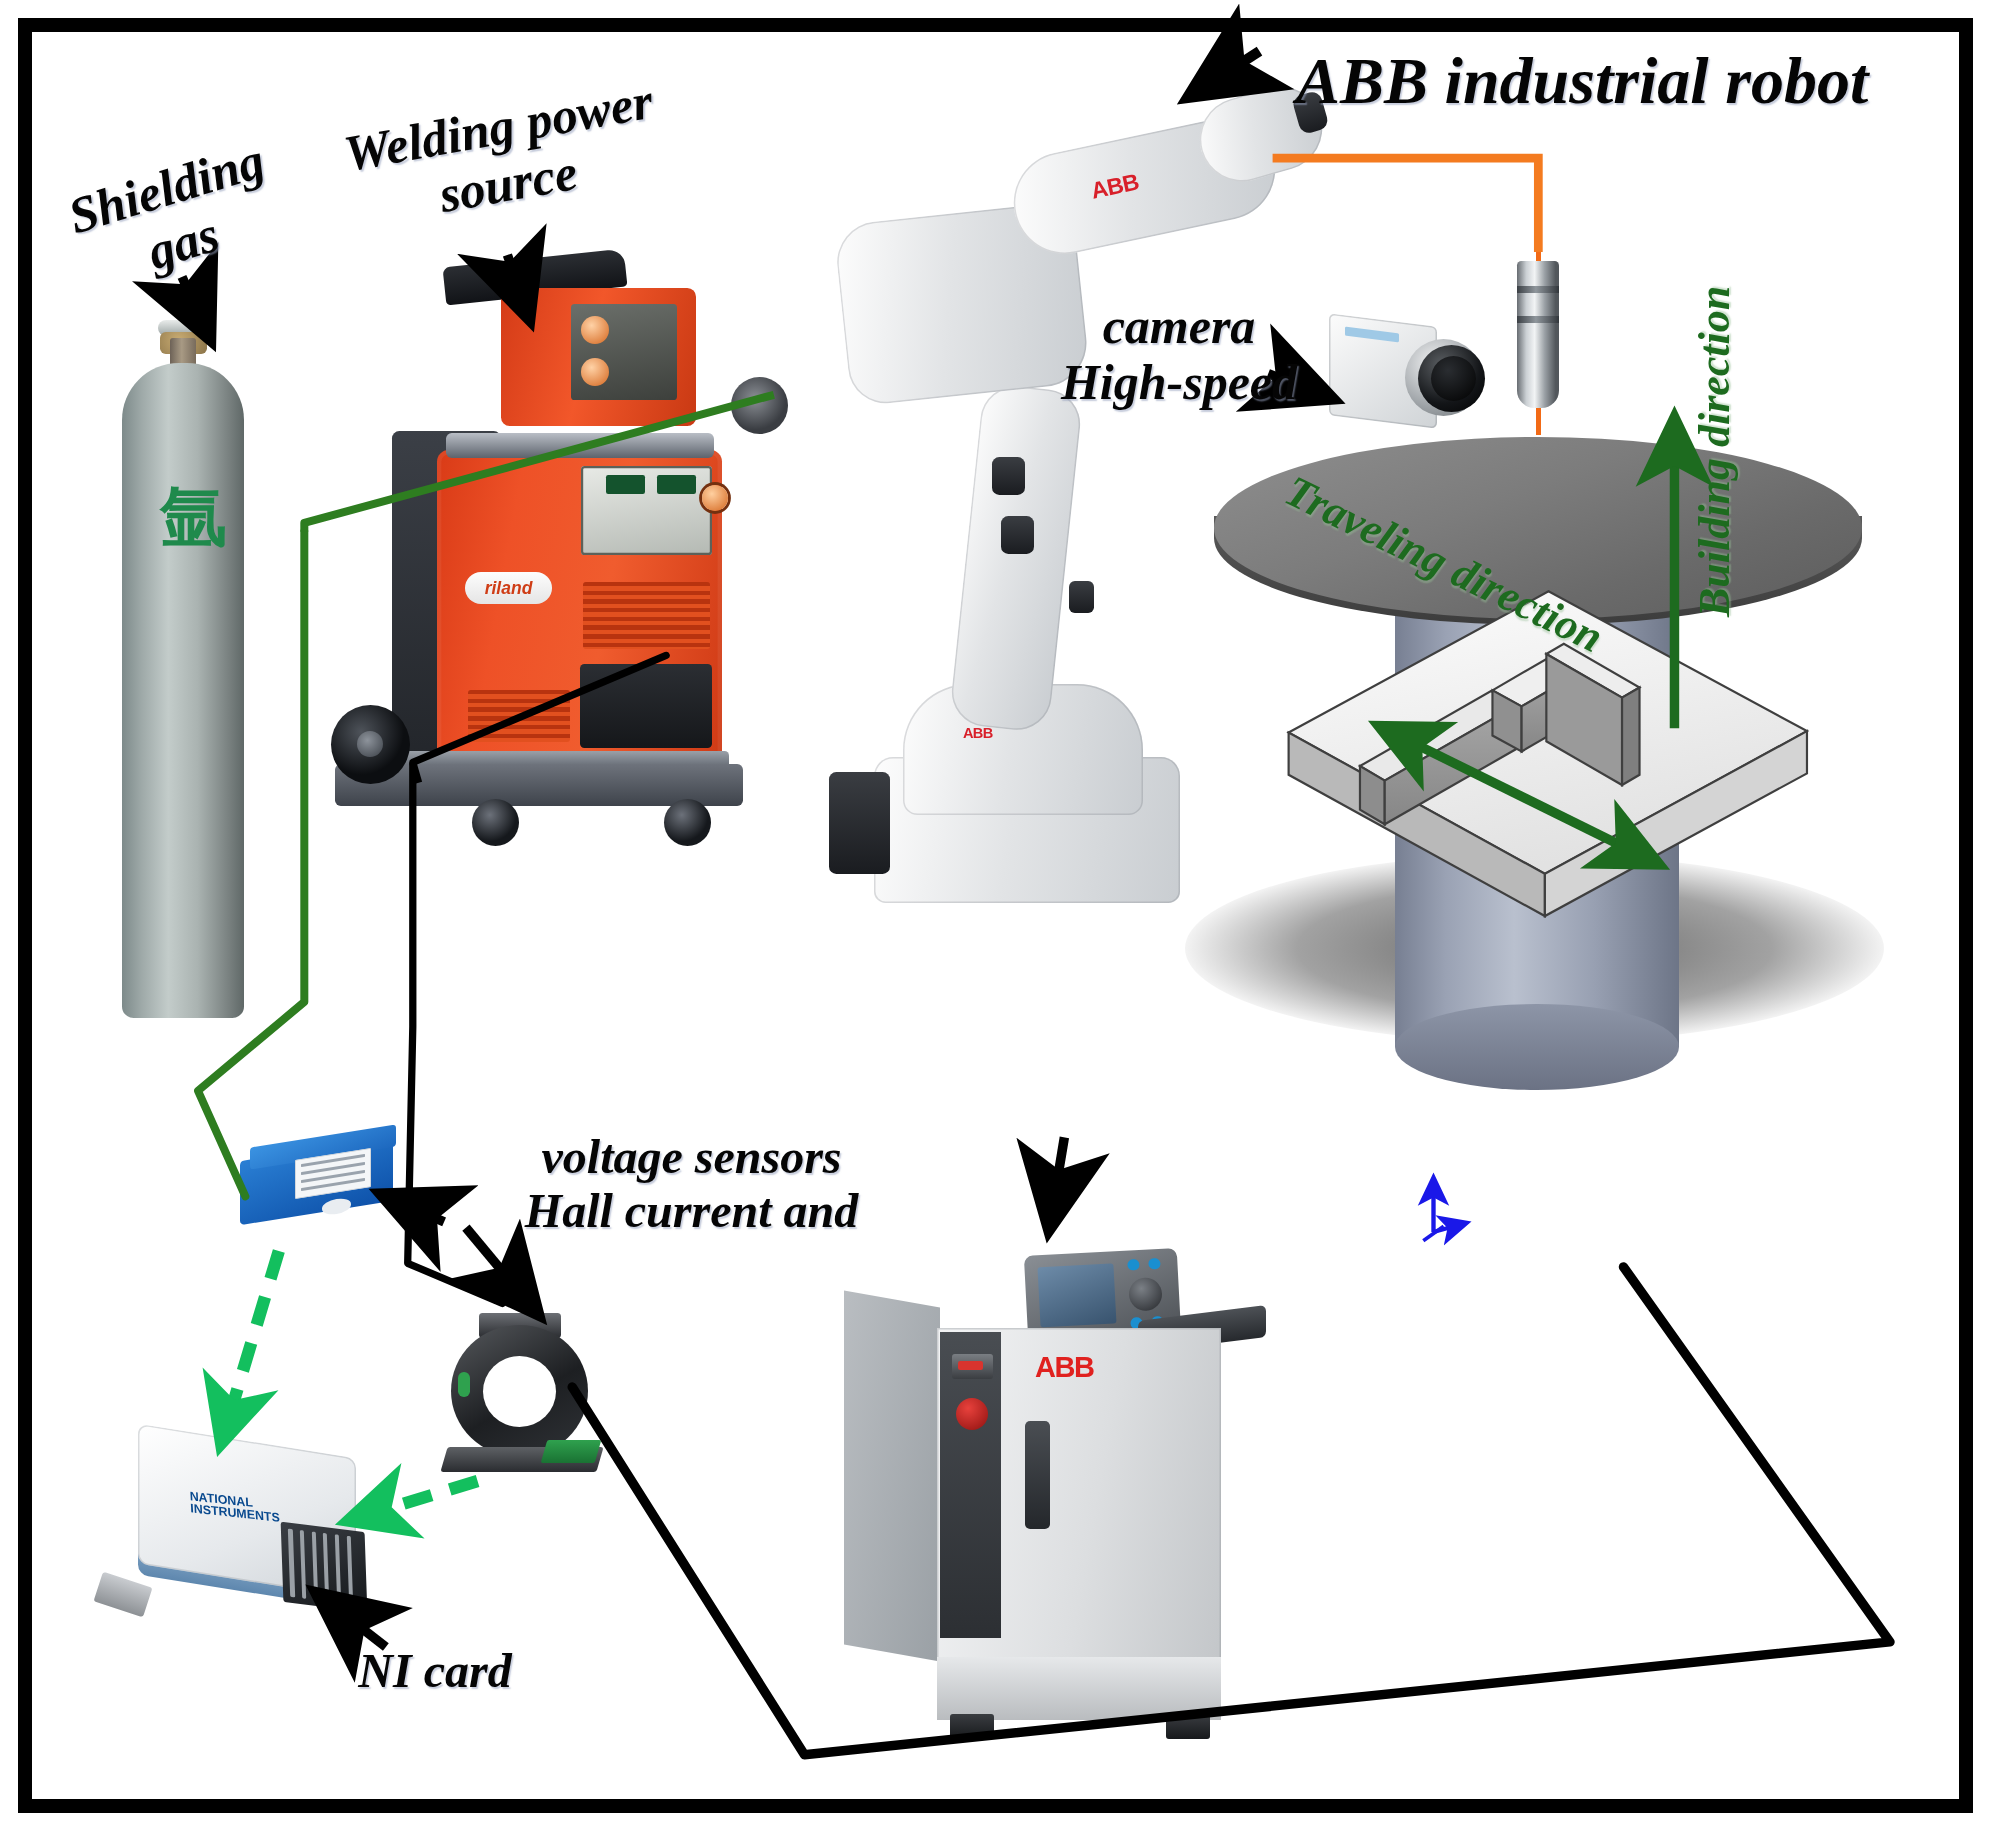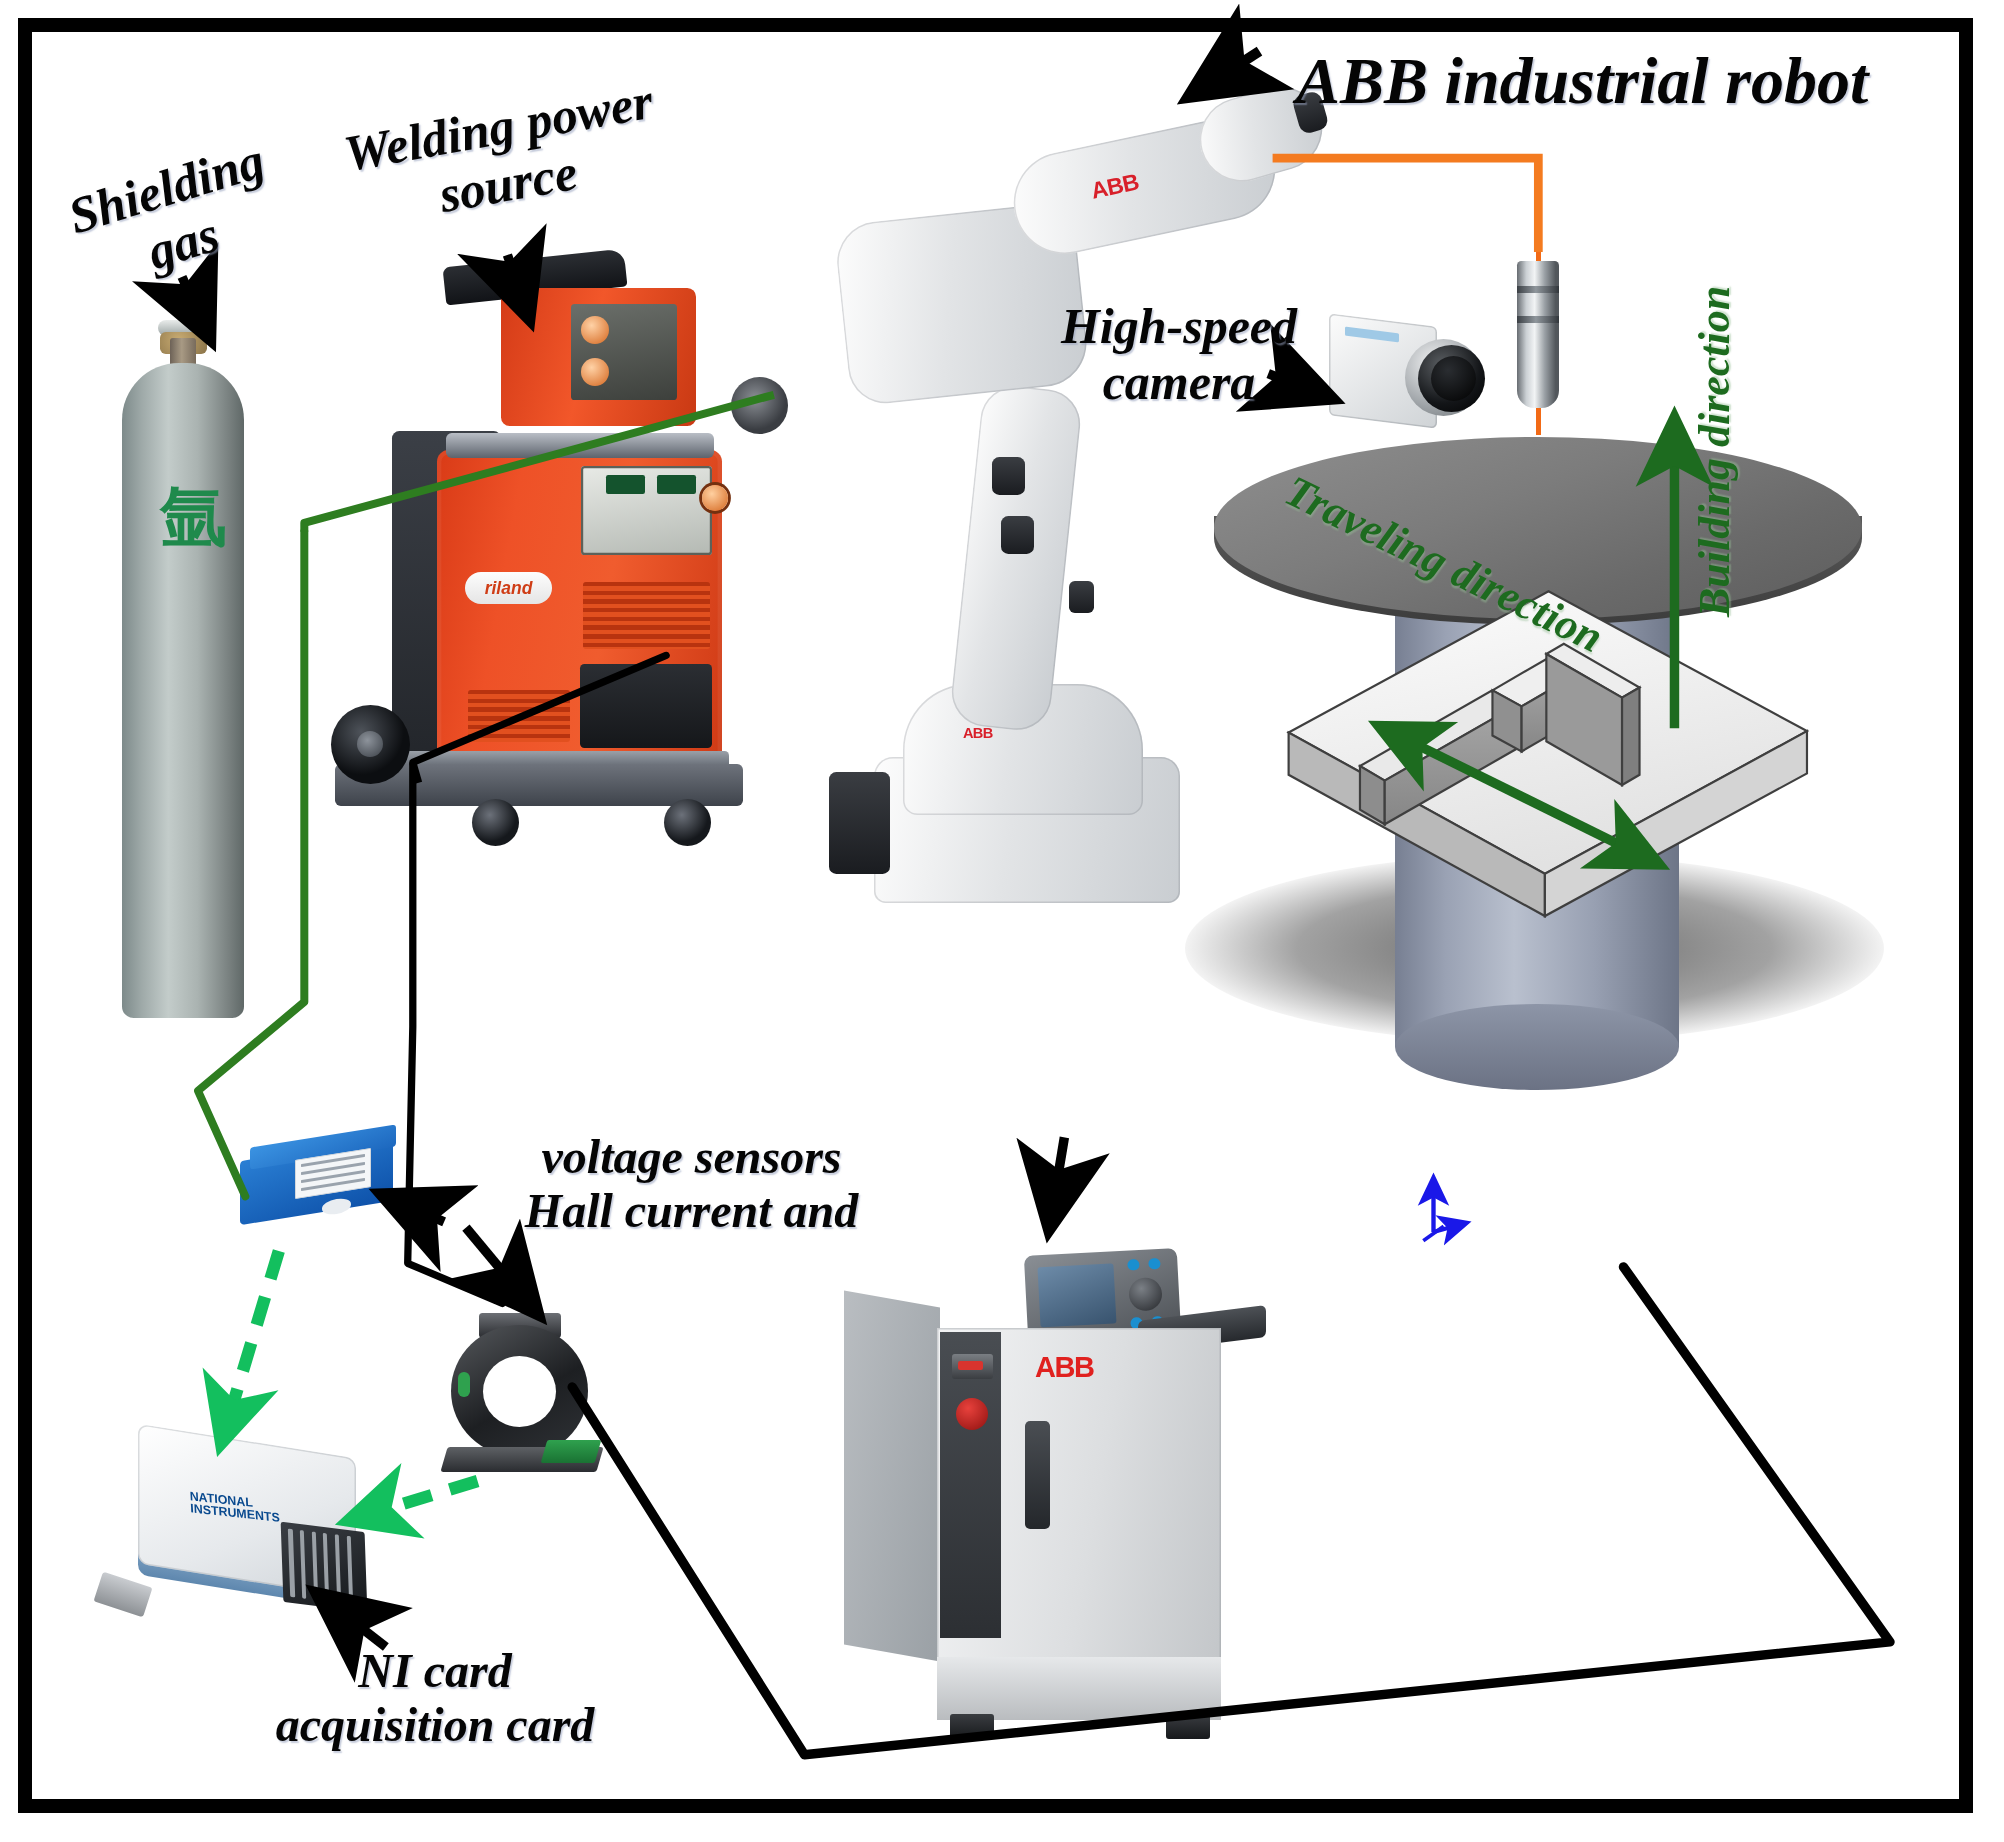--- a/index.html
+++ b/index.html
@@ -518,32 +518,31 @@
   </div>
 
   <div class="lbl ctr" style="left:314px;top:99px;width:379px;font-size:51px;transform:rotate(-10deg);">
     <div>Welding power</div>
     <div>source</div>
   </div>
 
   <div class="lbl" style="left:1296px;top:44px;font-size:66px;">ABB industrial robot</div>
 
   <div class="lbl ctr" style="left:1019px;top:298px;width:320px;font-size:50px;">
+    <div>camera</div>
     <div>High-speed</div>
-    <div>camera</div>
   </div>
 
 
   <div class="lbl ctr" style="left:466px;top:1130px;width:451px;font-size:48px;">
     <div>voltage sensors</div>
     <div>Hall current and</div>
   </div>
 
   <div class="lbl ctr" style="left:195px;top:1644px;width:480px;font-size:48px;">
     <div>NI card</div>
-    <div>acquisition card</div>
   </div>
 
   <div class="lbl green" style="left:1299px;top:466px;font-size:44px;transform:rotate(26deg);transform-origin:left top;">Traveling direction</div>
 
   <div class="lbl green" style="left:1690px;top:617px;font-size:44px;transform:rotate(-90deg);transform-origin:left top;">Building direction</div>
 </div>
 
 
 </body></html>

